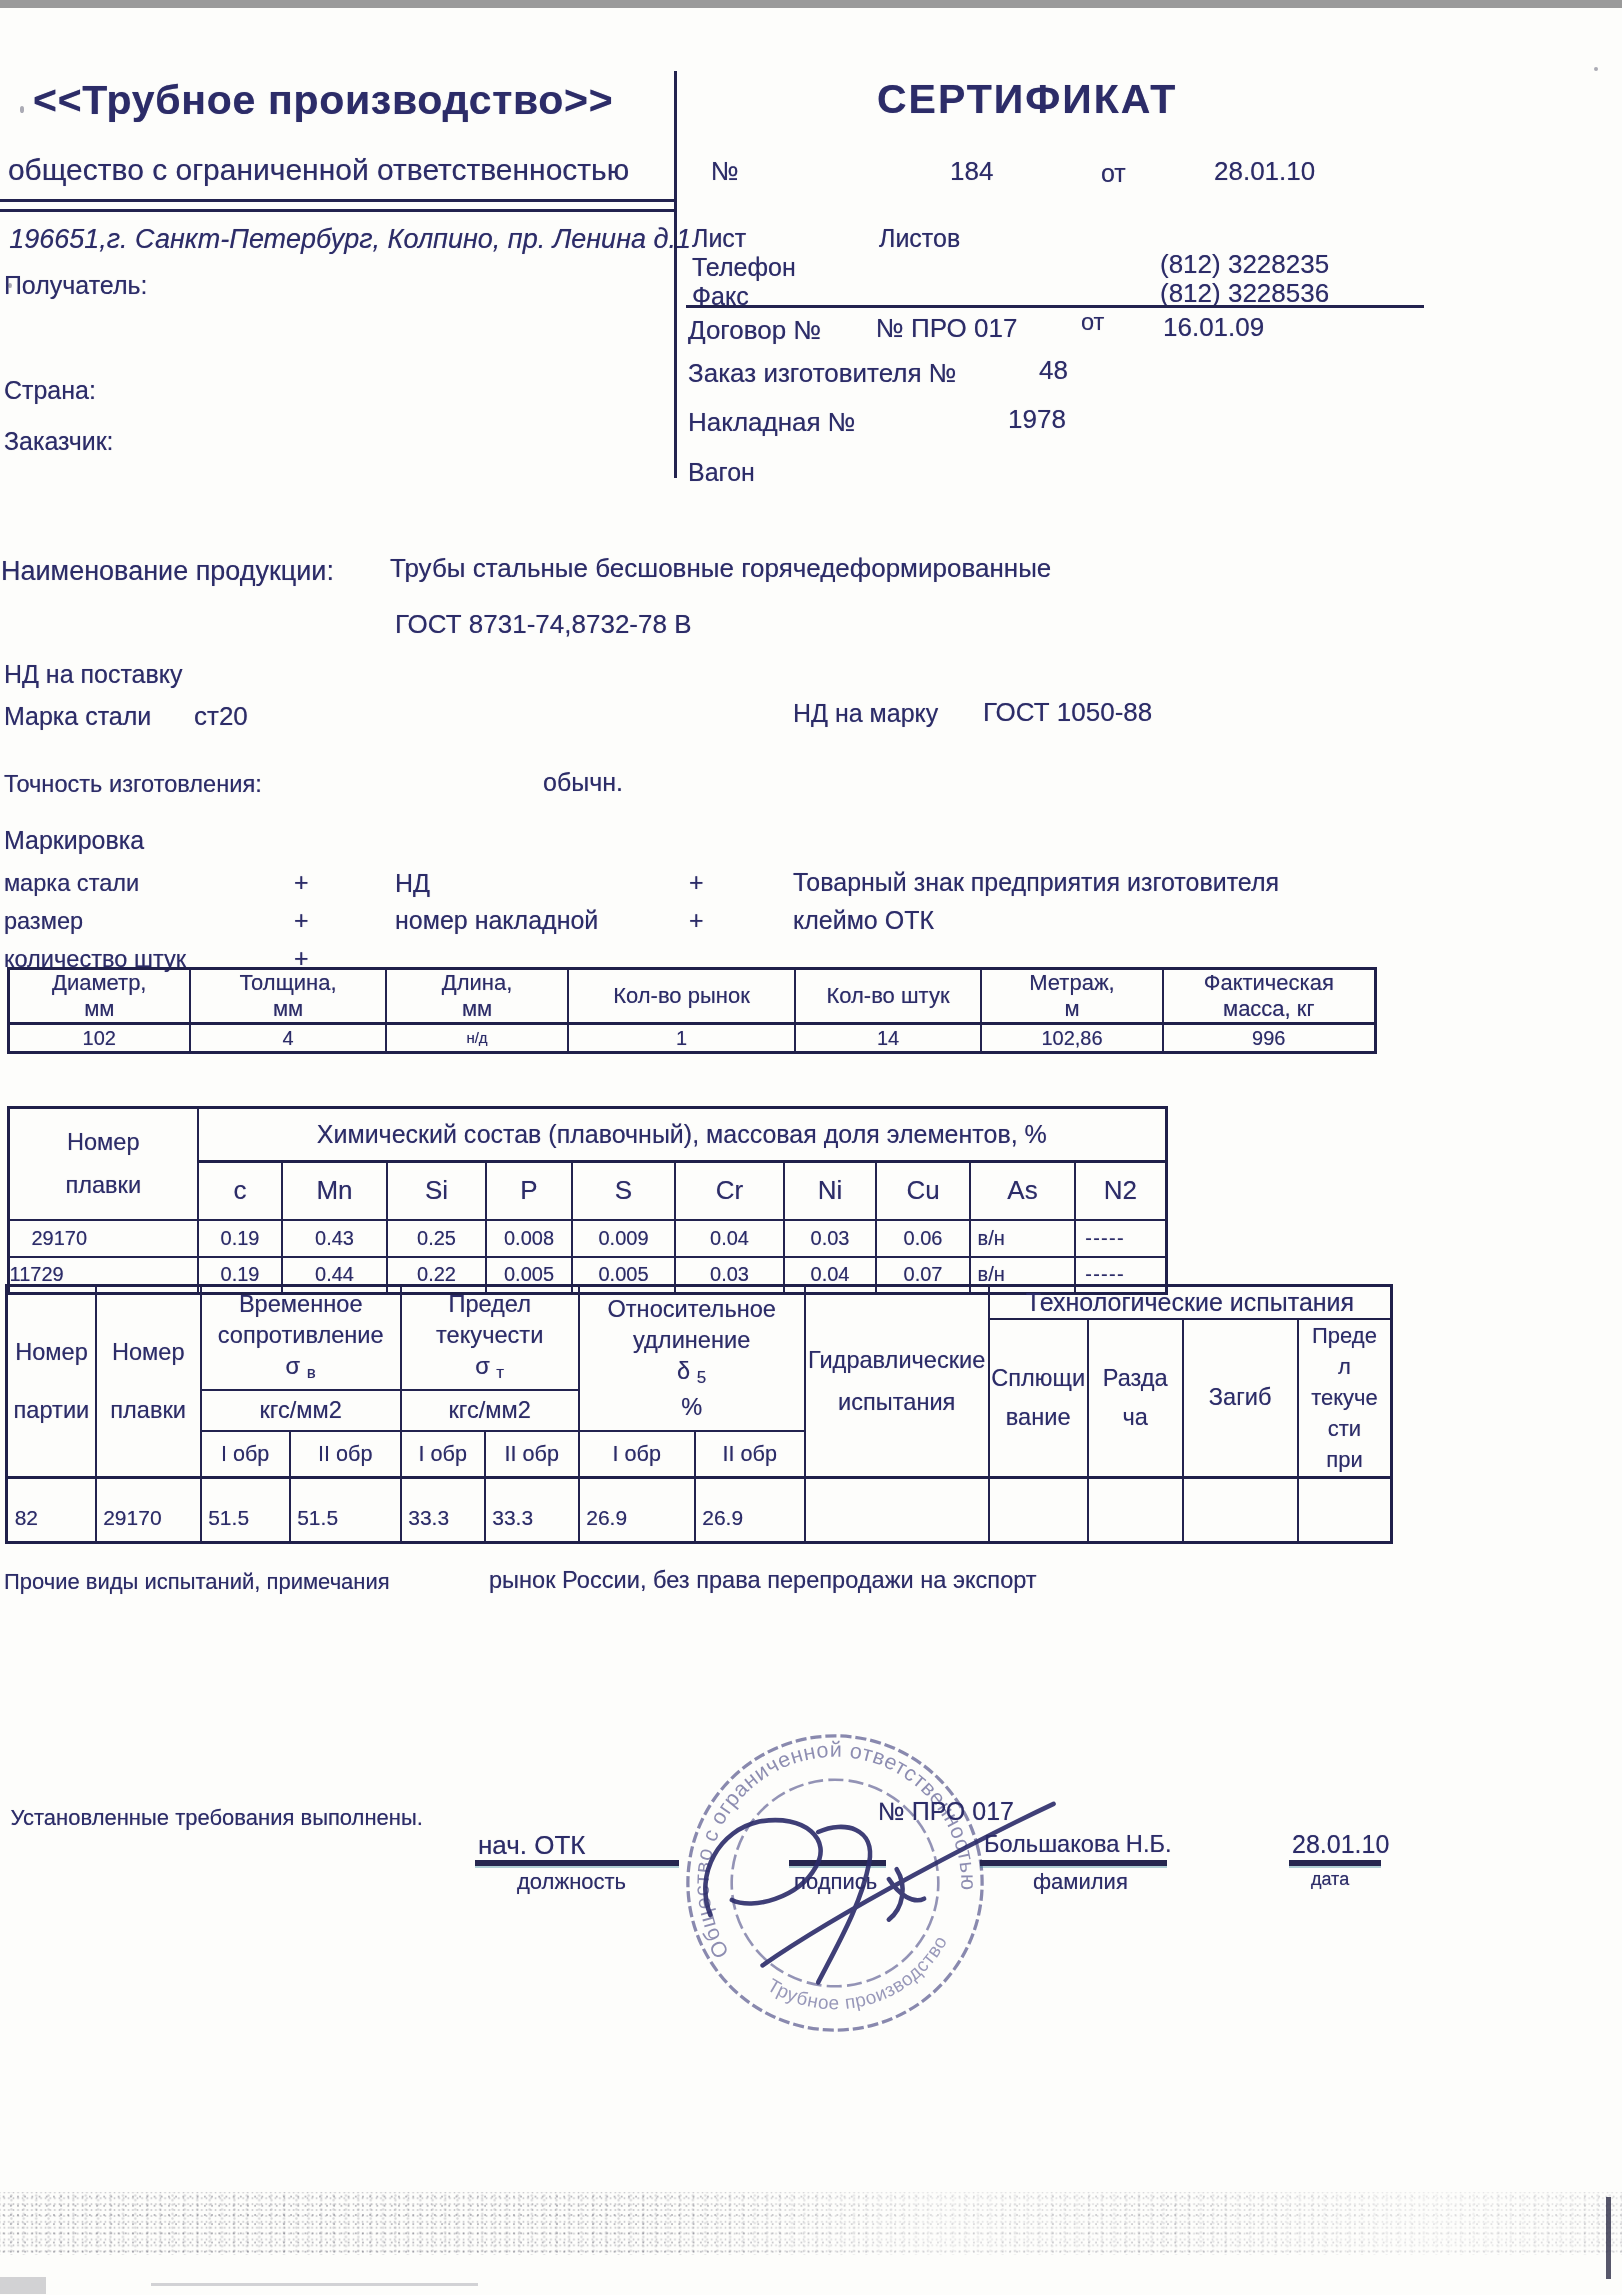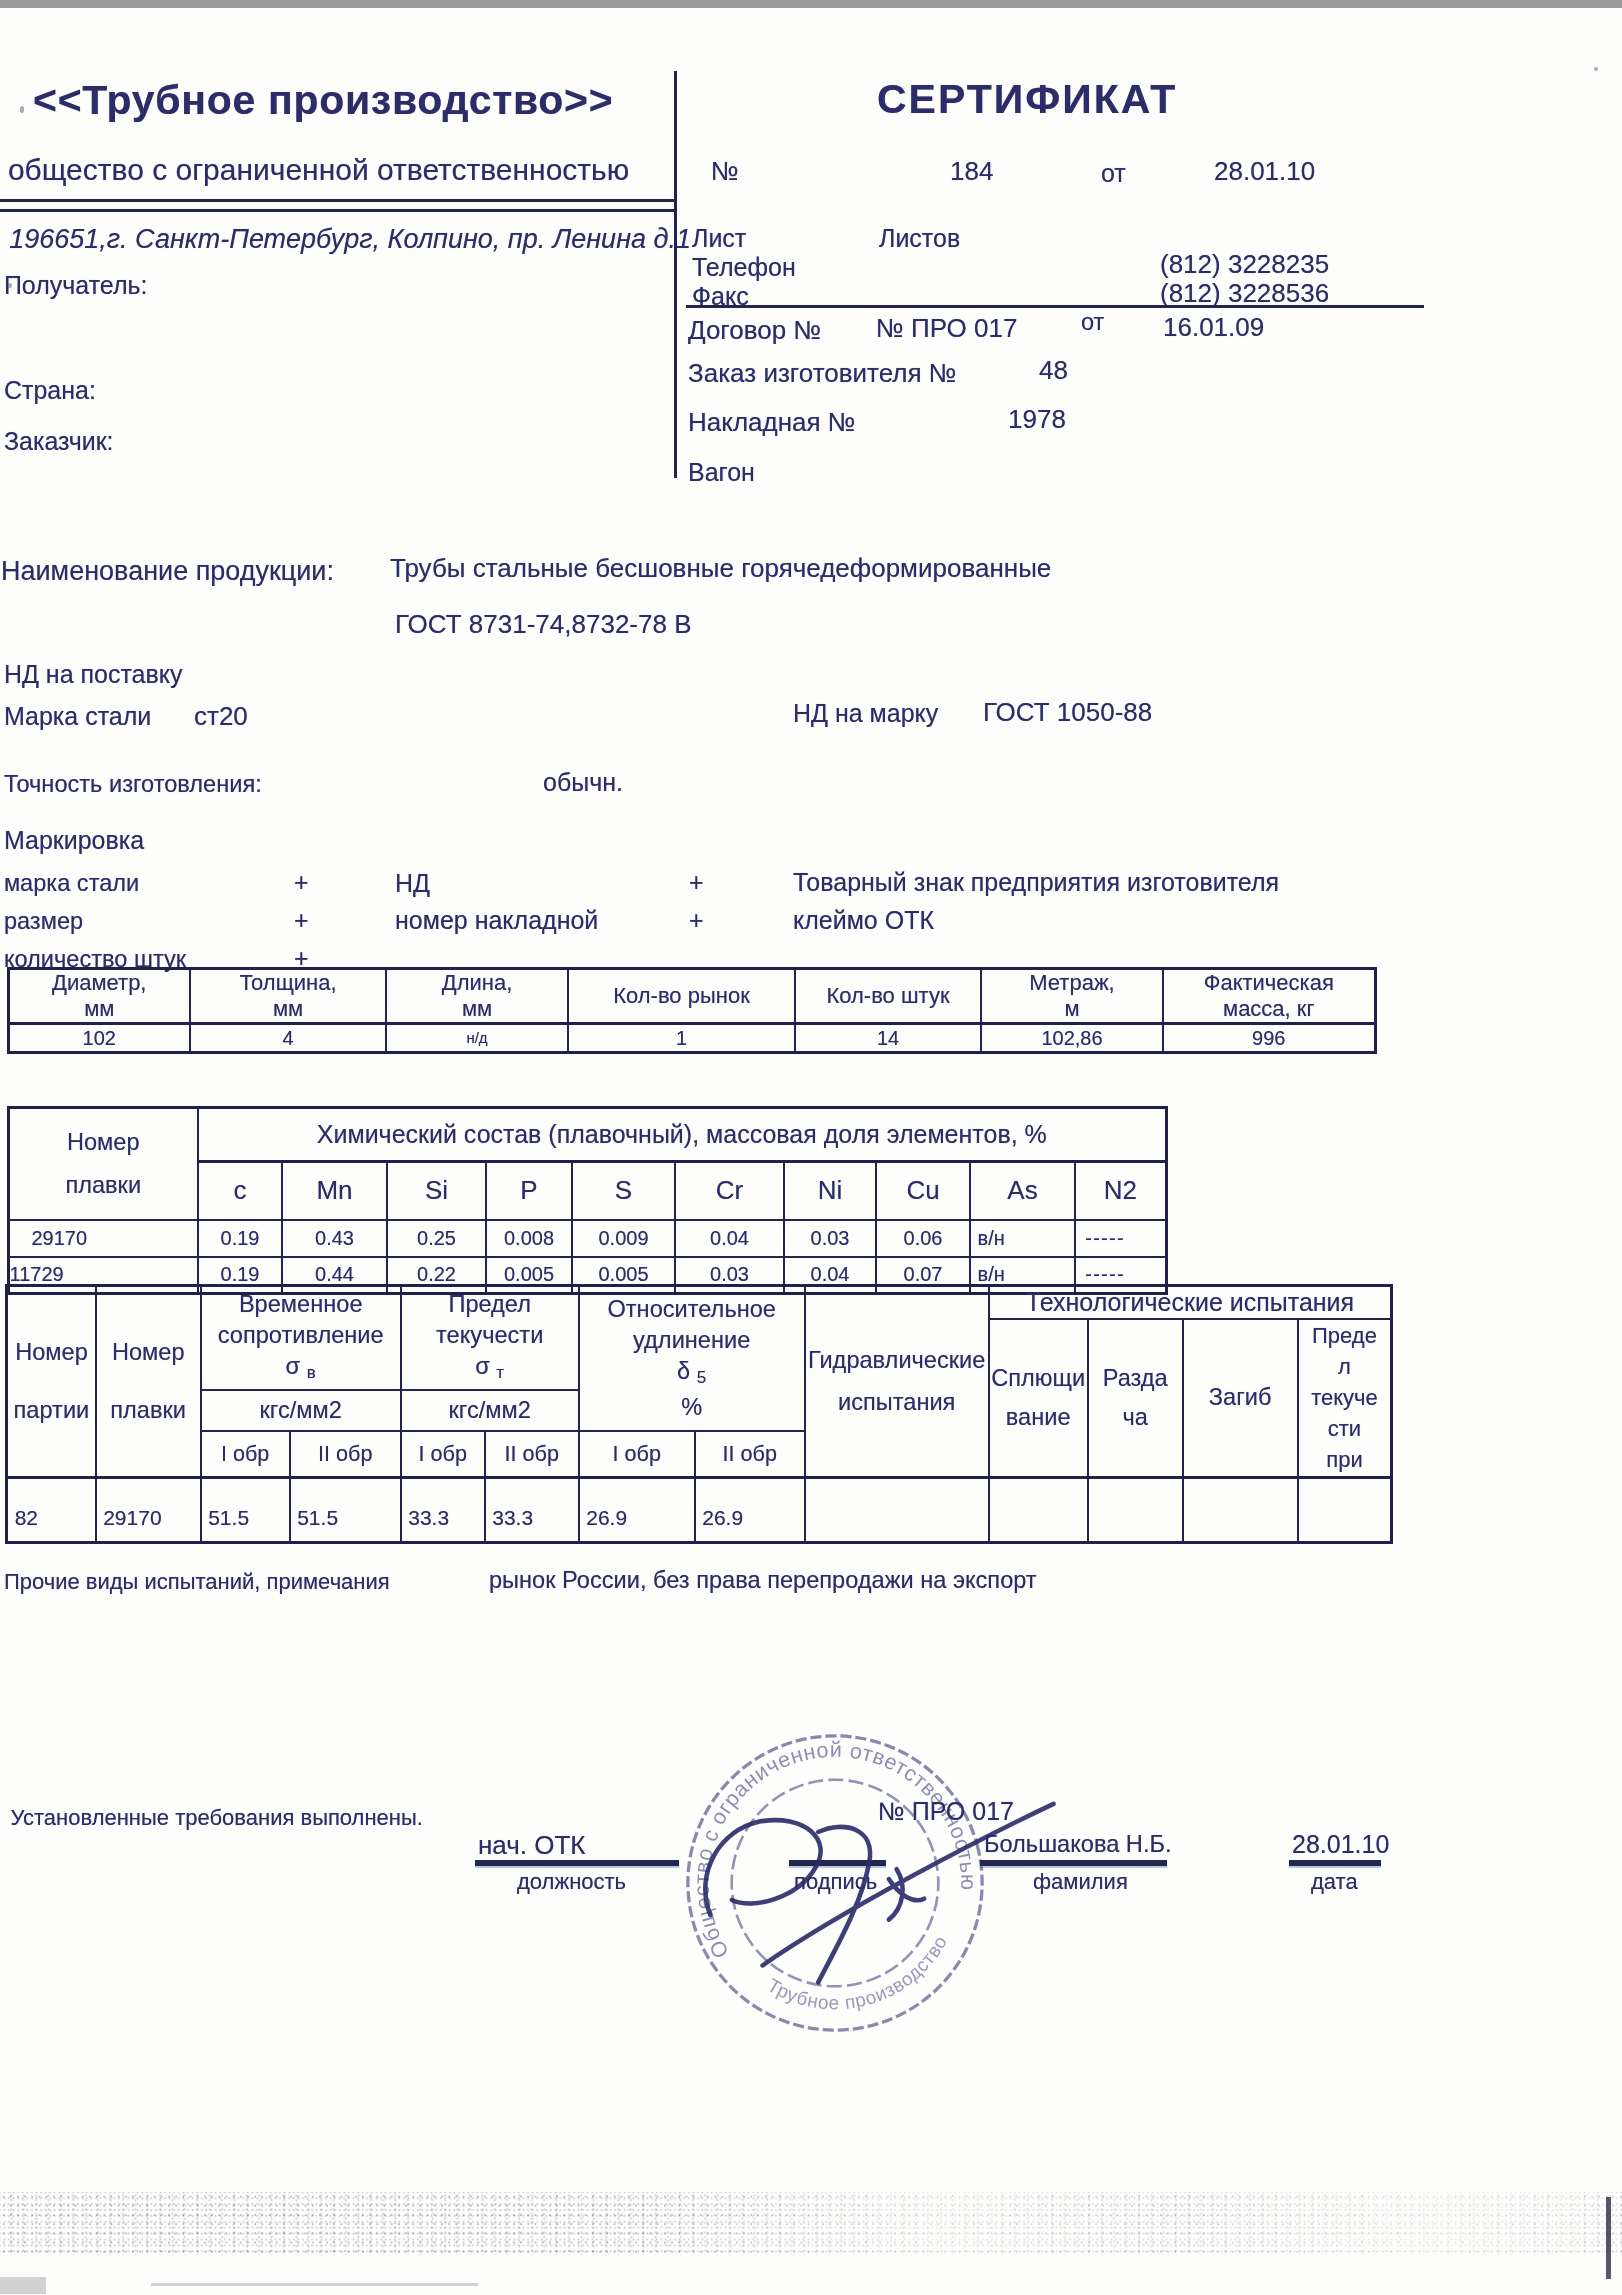--- a/index.html
+++ b/index.html
@@ -330,21 +330,21 @@
   <div class="t" style="left:794px;top:1861px;font-size:22px;">подпись</div>
 
   <div class="t" style="left:878px;top:1789px;font-size:25px;">№ ПРО 017</div>
 
   <div class="t" style="left:984px;top:1823px;font-size:23.6px;">Большакова  Н.Б.</div>
   <div class="sig-line" style="left:980px;top:1852px;width:187px;"></div>
   <div class="t" style="left:1033px;top:1861px;font-size:22px;">фамилия</div>
 
   <div class="t" style="left:1292px;top:1822px;font-size:25px;">28.01.10</div>
   <div class="sig-line" style="left:1289px;top:1852px;width:92px;"></div>
-  <div class="t" style="left:1311px;top:1861px;font-size:22px;">дата</div>
+  <div class="t" style="left:1311px;top:1861px;font-size:18px;">дата</div>
 
   <svg class="sig-svg" style="left:622px;top:1714px;" width="497" height="288" viewBox="0 0 760 440">
     <g fill="none" stroke="#2b2b69" stroke-width="7" stroke-linecap="round" opacity="0.9">
       <path d="M660,125 C560,172 335,288 215,372"></path>
       <path d="M135,295 C110,230 150,165 210,152 C280,140 322,180 296,222 C270,268 200,288 168,272"></path>
       <path d="M300,168 C340,150 388,162 378,215 C366,278 330,340 300,398"></path>
       <path d="M420,225 C436,250 430,285 408,302 M408,240 C424,265 446,278 462,270"></path>
     </g>
   </svg>
 

